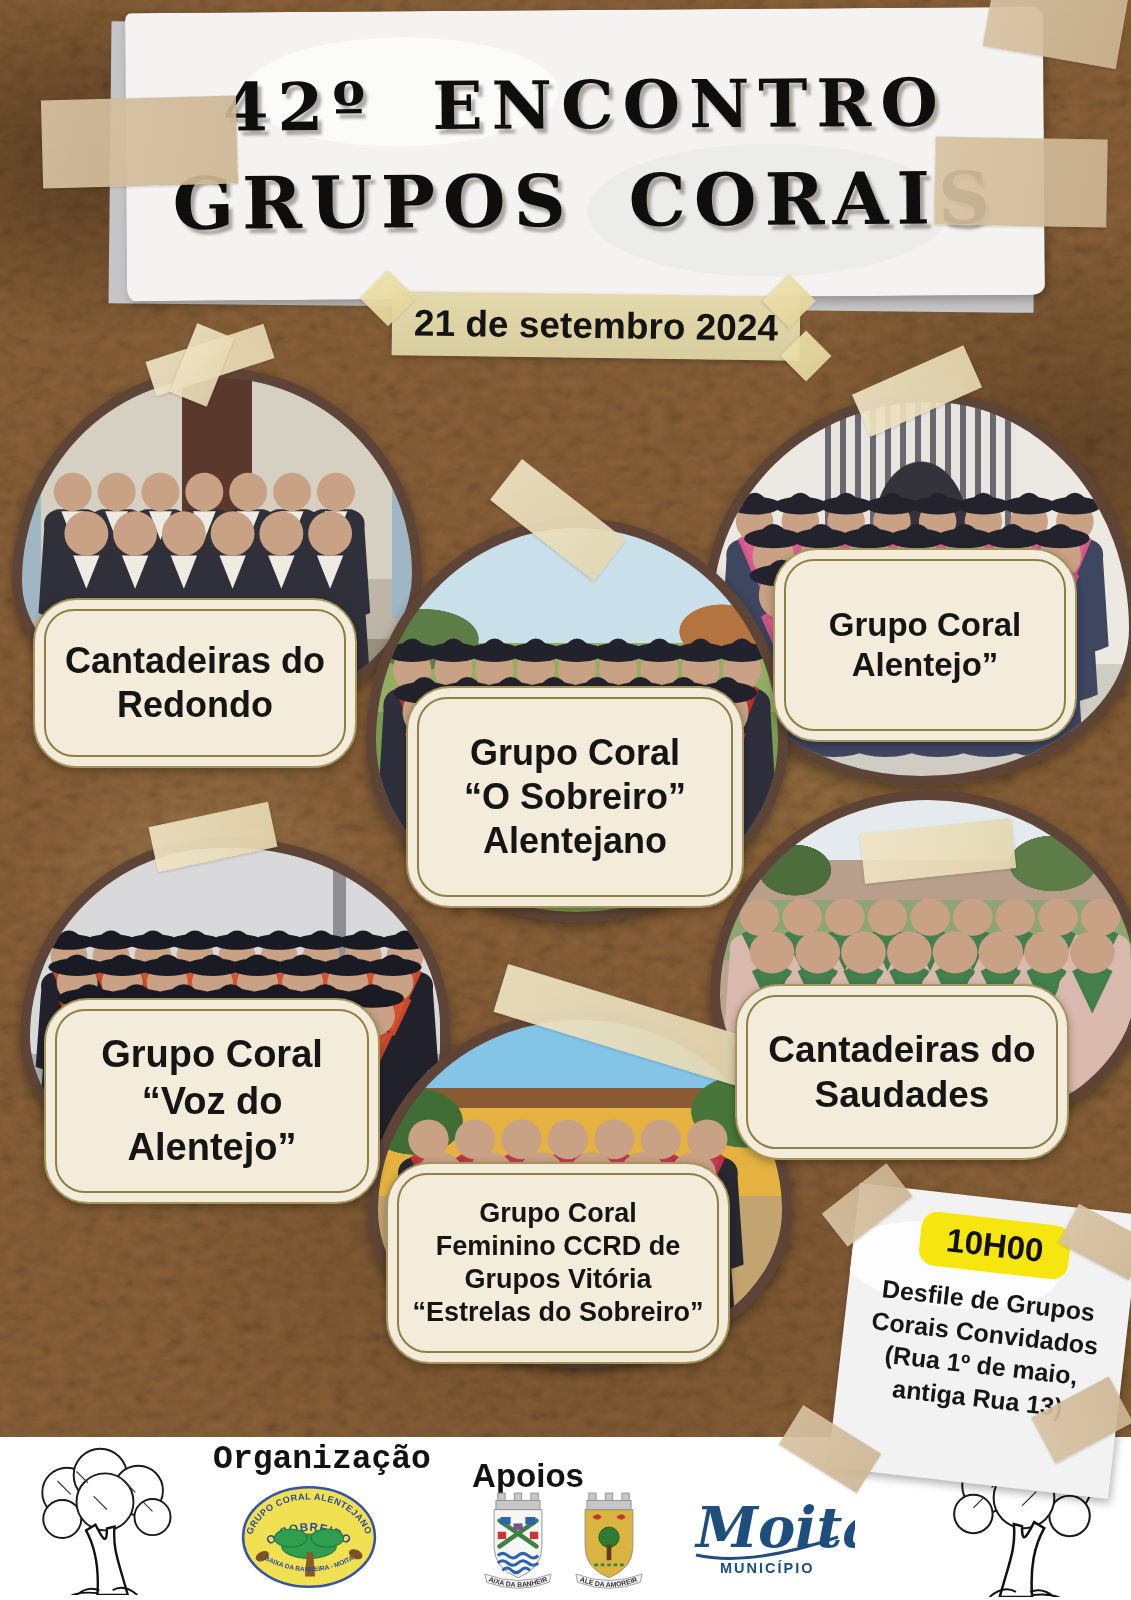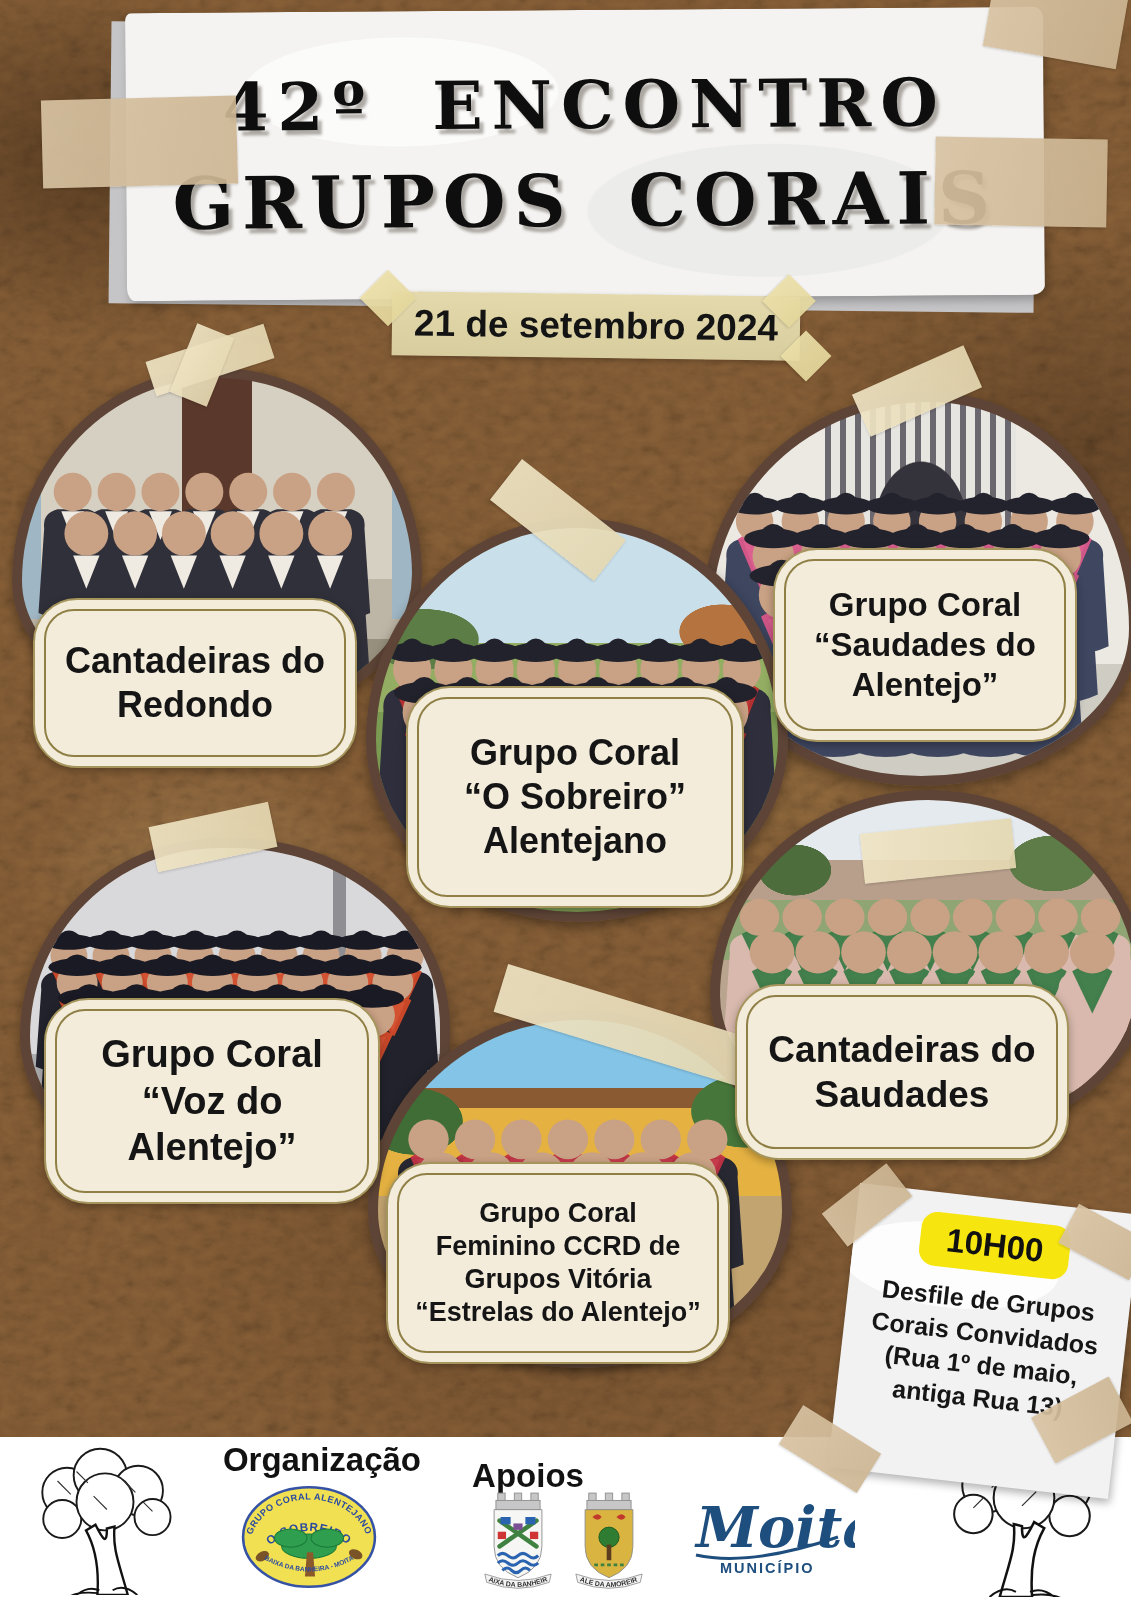--- a/index.html
+++ b/index.html
@@ -102,21 +102,21 @@
       radial-gradient(180px 70px at 35% 25%, #fdfdfd 0 60%, rgba(253,253,253,0) 61%),
       #f2f2f2;
     transform:rotate(6.5deg);box-shadow:2px 4px 9px rgba(0,0,0,.3);
     display:flex;flex-direction:column;align-items:center;}
   .note .pill{margin-top:20px;background:#f6e50f;border-radius:16px;padding:8px 26px;
     font-size:33px;font-weight:bold;color:#111;}
   .note .nlines{margin-top:12px;text-align:center;font-size:25px;font-weight:bold;color:#161616;line-height:1.3;}
   
   .footer{position:absolute;left:0;top:1437px;width:1131px;height:163px;background:#ffffff;z-index:1;}
   .footer .heading{position:absolute;font-size:33px;font-weight:bold;color:#121212;}
-  .h-org{left:212px;top:4px;width:220px;text-align:center;}
+  .h-org{left:212px;top:4px;width:220px;text-align:center;font-family:Liberation Mono, monospace;}
   .h-apoios{left:468px;top:20px;width:120px;text-align:center;}
   .logo{position:absolute;}
   .lg-sobreiro{left:238px;top:46px;width:142px;height:108px;}
   .lg-crest1{left:472px;top:50px;width:92px;height:106px;}
   .lg-crest2{left:563px;top:50px;width:92px;height:106px;}
   .lg-moita{left:680px;top:52px;width:175px;height:100px;}
   .tree{position:absolute;}
   .tree-left{left:6px;top:6px;width:198px;height:152px;}
   .tree-right{left:920px;top:-2px;width:208px;height:162px;transform:scaleX(-1);}
   .hidden-defs{position:absolute;width:0;height:0;overflow:hidden;}
@@ -322,42 +322,41 @@
       </svg>
   </div>
   <div class="tape light" style="left:495px;top:1002px;width:268px;height:50px;transform:rotate(17deg);z-index:4"></div>
 
   <div class="badge b1">
     <span>Cantadeiras do</span>
     <span>Redondo</span>
   </div>
   <div class="badge b2">
     <span>Grupo Coral</span>
-    <span>“Saudades do</span>
     <span>Alentejo”</span>
   </div>
   <div class="badge b3">
     <span>Grupo Coral</span>
     <span>“O Sobreiro”</span>
     <span>Alentejano</span>
   </div>
   <div class="badge b4">
     <span>Grupo Coral</span>
     <span>“Voz do</span>
     <span>Alentejo”</span>
   </div>
   <div class="badge b5">
     <span>Cantadeiras do</span>
     <span>Saudades</span>
   </div>
   <div class="badge b6">
     <span>Grupo Coral</span>
     <span>Feminino CCRD de</span>
     <span>Grupos Vitória</span>
-    <span>“Estrelas do Alentejo”</span>
+    <span>“Estrelas do Sobreiro”</span>
   </div>
 
   <div class="note">
     <div class="pill">10H00</div>
     <div class="nlines">
       <div>Desfile de Grupos</div>
       <div>Corais Convidados</div>
       <div>(Rua 1º de maio,</div>
       <div>antiga Rua 13)</div>
     </div>

